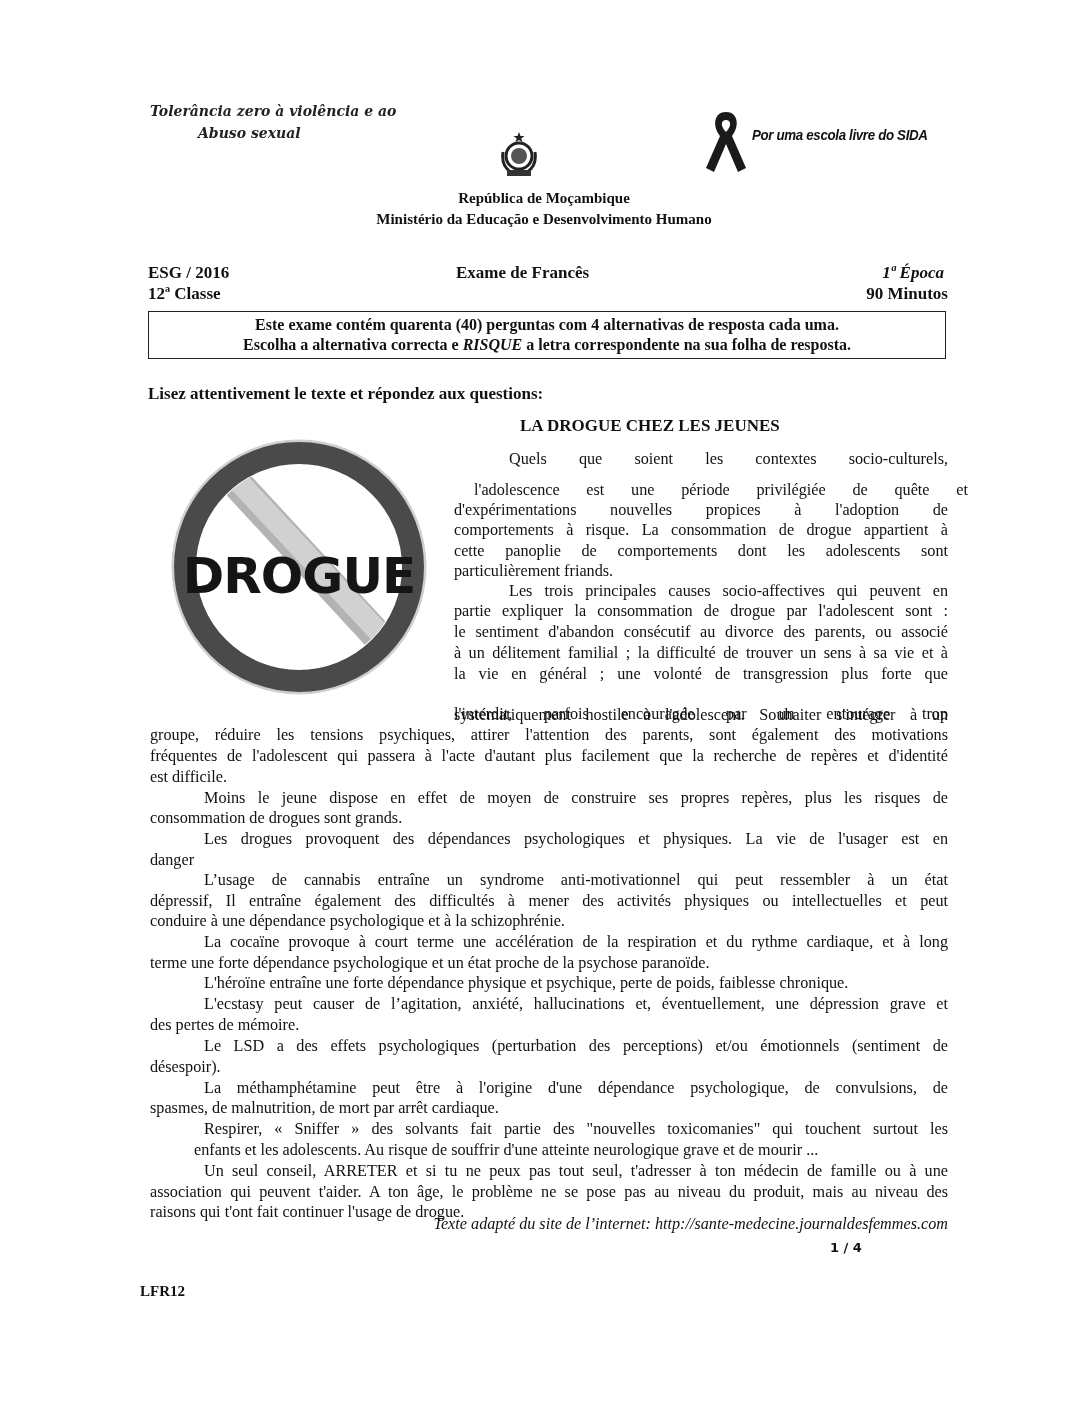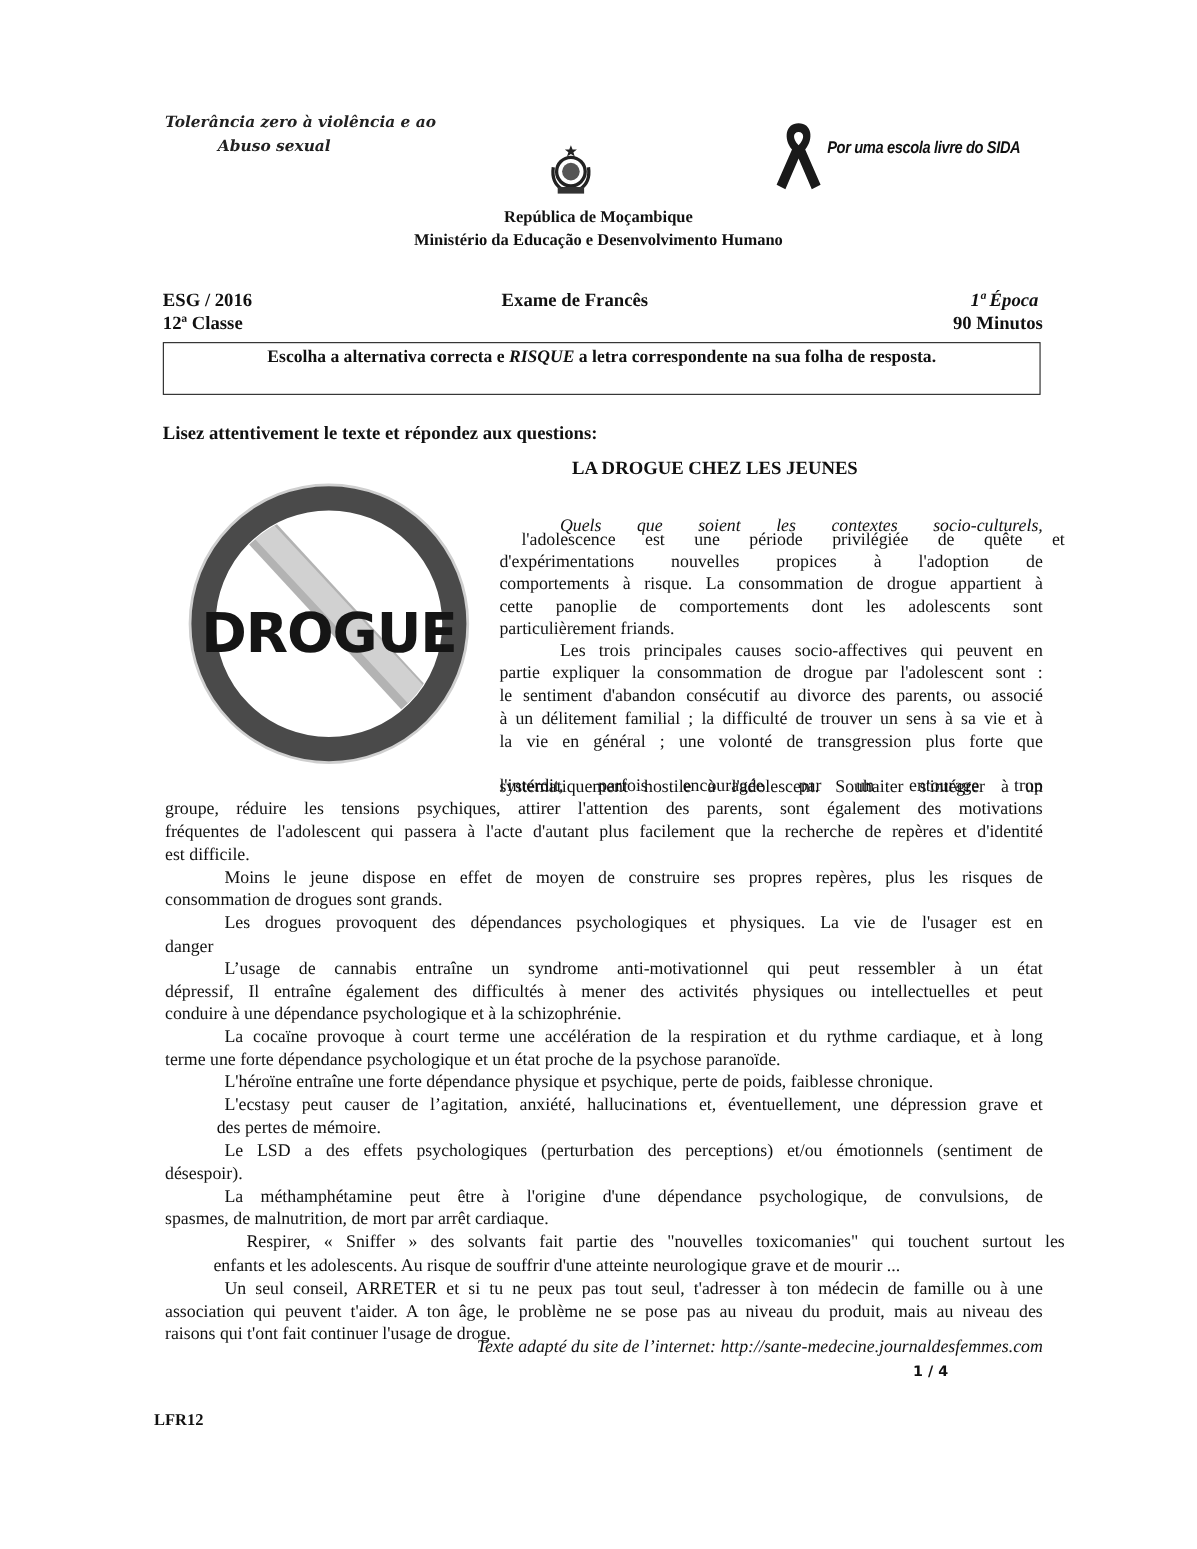--- a/index.html
+++ b/index.html
@@ -50,20 +50,21 @@
   <div>Ministério da Educação e Desenvolvimento Humano</div>
 </div>
 
 <div class="abs meta" style="left:148px; top:262px;">ESG / 2016</div>
 <div class="abs meta" style="left:148px; top:283px;">12ª Classe</div>
 <div class="abs meta" style="left:456px; top:262px;">Exame de Francês</div>
 <div class="abs meta" style="right:144px; top:262px;font-style:italic;">1ª Época</div>
 <div class="abs meta" style="right:140px; top:283px;">90 Minutos</div>
 
 <div class="abs box">
+  <div>Este exame contém quarenta (40) perguntas com 4 alternativas de resposta cada uma.</div>
   <div><span>Escolha a alternativa correcta e </span><i>RISQUE</i><span> a letra correspondente na sua folha de resposta.</span></div>
 </div>
 
 <div class="abs intro">Lisez attentivement le texte et répondez aux questions:</div>
 <div class="abs title">LA DROGUE CHEZ LES JEUNES</div>
 
 <svg class="abs drug-img" viewBox="0 0 262 280">
   <defs>
     <clipPath id="inner">
         <circle cx="131" cy="142" r="102"></circle>
@@ -72,21 +73,21 @@
   <circle cx="131" cy="142" r="126" fill="none" stroke="#cfcfcf" stroke-width="3"></circle>
   <circle cx="131" cy="142" r="114" fill="none" stroke="#4a4a4a" stroke-width="22"></circle>
   <g clip-path="url(#inner)">
     <polygon points="40,50 62,28 230,210 208,232" fill="#9a9a9a" opacity="0.75"></polygon>
     <polygon points="48,48 64,34 224,206 210,222" fill="#d8d8d8" opacity="0.8"></polygon>
   </g>
   <text x="131" y="168" text-anchor="middle" font-family="DejaVu Sans, sans-serif" font-weight="bold" font-size="50" fill="#151515" letter-spacing="-1">DROGUE</text>
 </svg>
 
 <div id="article">
-    <div class="line" style="left: 509px; top: 468px; width: 439px; white-space: normal; height: 20px; overflow: visible; font-style: italic;">Quels que soient les contextes socio-culturels,</div>
+    <div class="line" style="left: 509px; top: 449px; width: 439px; white-space: normal; height: 20px; overflow: visible;">Quels que soient les contextes socio-culturels,</div>
     <div class="line" style="left: 474px; top: 480px; width: 494px; white-space: normal; height: 20px; overflow: visible;">l'adolescence est une période privilégiée de quête et</div>
     <div class="line" style="left: 454px; top: 500px; width: 494px; white-space: normal; height: 20px; overflow: visible;">d'expérimentations nouvelles propices à l'adoption de</div>
     <div class="line" style="left: 454px; top: 520px; width: 494px; white-space: normal; height: 20px; overflow: visible;">comportements à risque. La consommation de drogue appartient à</div>
     <div class="line" style="left: 454px; top: 541px; width: 494px; white-space: normal; height: 20px; overflow: visible;">cette panoplie de comportements dont les adolescents sont</div>
     <div class="line last" style="left: 454px; top: 561px; width: 494px; white-space: normal; height: 20px; overflow: visible;">particulièrement friands.</div>
     <div class="line" style="left: 509px; top: 581px; width: 439px; white-space: normal; height: 20px; overflow: visible;">Les trois principales causes socio-affectives qui peuvent en</div>
     <div class="line" style="left: 454px; top: 601px; width: 494px; white-space: normal; height: 20px; overflow: visible;">partie expliquer la consommation de drogue par l'adolescent sont :</div>
     <div class="line" style="left: 454px; top: 622px; width: 494px; white-space: normal; height: 20px; overflow: visible;">le sentiment d'abandon consécutif au divorce des parents, ou associé</div>
     <div class="line" style="left: 454px; top: 643px; width: 494px; white-space: normal; height: 20px; overflow: visible;">à un délitement familial ; la difficulté de trouver un sens à sa vie et à</div>
     <div class="line" style="left: 454px; top: 664px; width: 494px; white-space: normal; height: 20px; overflow: visible;">la vie en général ; une volonté de transgression plus forte que</div>
@@ -99,26 +100,26 @@
     <div class="line last" style="left: 150px; top: 808px; width: 798px; white-space: normal; height: 20px; overflow: visible;">consommation de drogues sont grands.</div>
     <div class="line" style="left: 204px; top: 829px; width: 744px; white-space: normal; height: 20px; overflow: visible;">Les drogues provoquent des dépendances psychologiques et physiques. La vie de l'usager est en</div>
     <div class="line last" style="left: 150px; top: 850px; width: 798px; white-space: normal; height: 20px; overflow: visible;">danger</div>
     <div class="line" style="left: 204px; top: 870px; width: 744px; white-space: normal; height: 20px; overflow: visible;">L’usage de cannabis entraîne un syndrome anti-motivationnel qui peut ressembler à un état</div>
     <div class="line" style="left: 150px; top: 891px; width: 798px; white-space: normal; height: 20px; overflow: visible;">dépressif, Il entraîne également des difficultés à mener des activités physiques ou intellectuelles et peut</div>
     <div class="line last" style="left: 150px; top: 911px; width: 798px; white-space: normal; height: 20px; overflow: visible;">conduire à une dépendance psychologique et à la schizophrénie.</div>
     <div class="line" style="left: 204px; top: 932px; width: 744px; white-space: normal; height: 20px; overflow: visible;">La cocaïne provoque à court terme une accélération de la respiration et du rythme cardiaque, et à long</div>
     <div class="line last" style="left: 150px; top: 953px; width: 798px; white-space: normal; height: 20px; overflow: visible;">terme une forte dépendance psychologique et un état proche de la psychose paranoïde.</div>
     <div class="line last" style="left: 204px; top: 973px; width: 744px; white-space: normal; height: 20px; overflow: visible;">L'héroïne entraîne une forte dépendance physique et psychique, perte de poids, faiblesse chronique.</div>
     <div class="line" style="left: 204px; top: 994px; width: 744px; white-space: normal; height: 20px; overflow: visible;">L'ecstasy peut causer de l’agitation, anxiété, hallucinations et, éventuellement, une dépression grave et</div>
-    <div class="line last" style="left: 150px; top: 1015px; width: 798px; white-space: normal; height: 20px; overflow: visible; margin-left: 47px;">des pertes de mémoire.</div>
+    <div class="line last" style="left: 150px; top: 1015px; width: 798px; white-space: normal; height: 20px; overflow: visible;">des pertes de mémoire.</div>
     <div class="line" style="left: 204px; top: 1036px; width: 744px; white-space: normal; height: 20px; overflow: visible;">Le LSD a des effets psychologiques (perturbation des perceptions) et/ou émotionnels (sentiment de</div>
     <div class="line last" style="left: 150px; top: 1057px; width: 798px; white-space: normal; height: 20px; overflow: visible;">désespoir).</div>
     <div class="line" style="left: 204px; top: 1078px; width: 744px; white-space: normal; height: 20px; overflow: visible;">La méthamphétamine peut être à l'origine d'une dépendance psychologique, de convulsions, de</div>
     <div class="line last" style="left: 150px; top: 1098px; width: 798px; white-space: normal; height: 20px; overflow: visible;">spasmes, de malnutrition, de mort par arrêt cardiaque.</div>
-    <div class="line" style="left: 204px; top: 1119px; width: 744px; white-space: normal; height: 20px; overflow: visible; margin-left: 20px;">Respirer, « Sniffer » des solvants fait partie des "nouvelles toxicomanies" qui touchent surtout les</div>
+    <div class="line" style="left: 204px; top: 1119px; width: 744px; white-space: normal; height: 20px; overflow: visible;">Respirer, « Sniffer » des solvants fait partie des "nouvelles toxicomanies" qui touchent surtout les</div>
     <div class="line last" style="left: 150px; top: 1140px; width: 798px; white-space: normal; height: 20px; overflow: visible; margin-left: 44px;">enfants et les adolescents. Au risque de souffrir d'une atteinte neurologique grave et de mourir ...</div>
     <div class="line" style="left: 204px; top: 1161px; width: 744px; white-space: normal; height: 20px; overflow: visible;">Un seul conseil, ARRETER et si tu ne peux pas tout seul, t'adresser à ton médecin de famille ou à une</div>
     <div class="line" style="left: 150px; top: 1182px; width: 798px; white-space: normal; height: 20px; overflow: visible;">association qui peuvent t'aider. A ton âge, le problème ne se pose pas au niveau du produit, mais au niveau des</div>
     <div class="line last" style="left: 150px; top: 1202px; width: 798px; white-space: normal; height: 20px; overflow: visible;">raisons qui t'ont fait continuer l'usage de drogue.</div>
   </div>
 
 <div class="abs src">Texte adapté du site de l’internet: http://sante-medecine.journaldesfemmes.com</div>
 <div class="abs page">1 / 4</div>
 <div class="abs code">LFR12</div>
 

